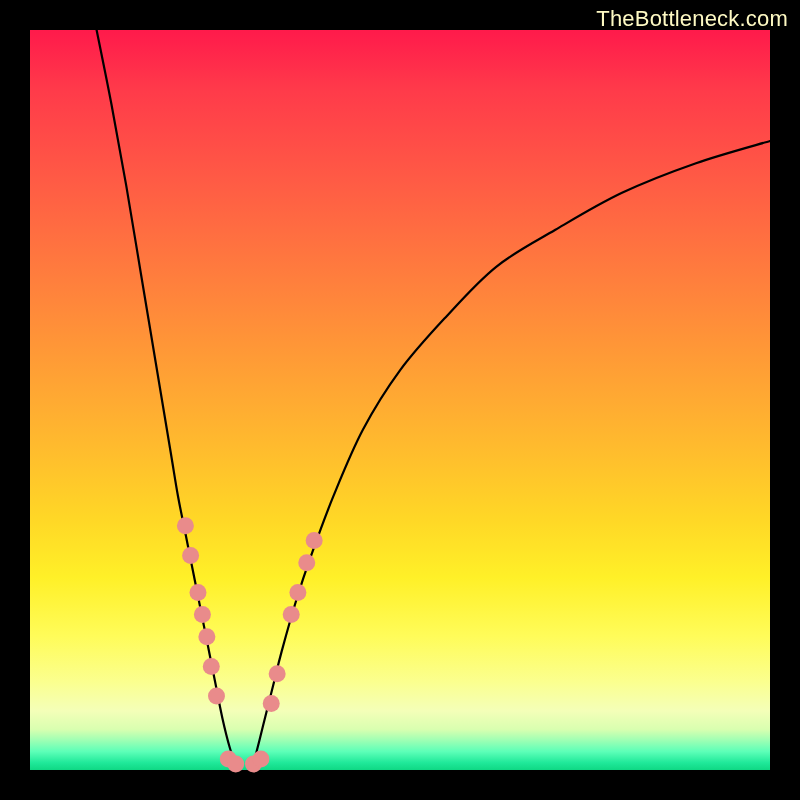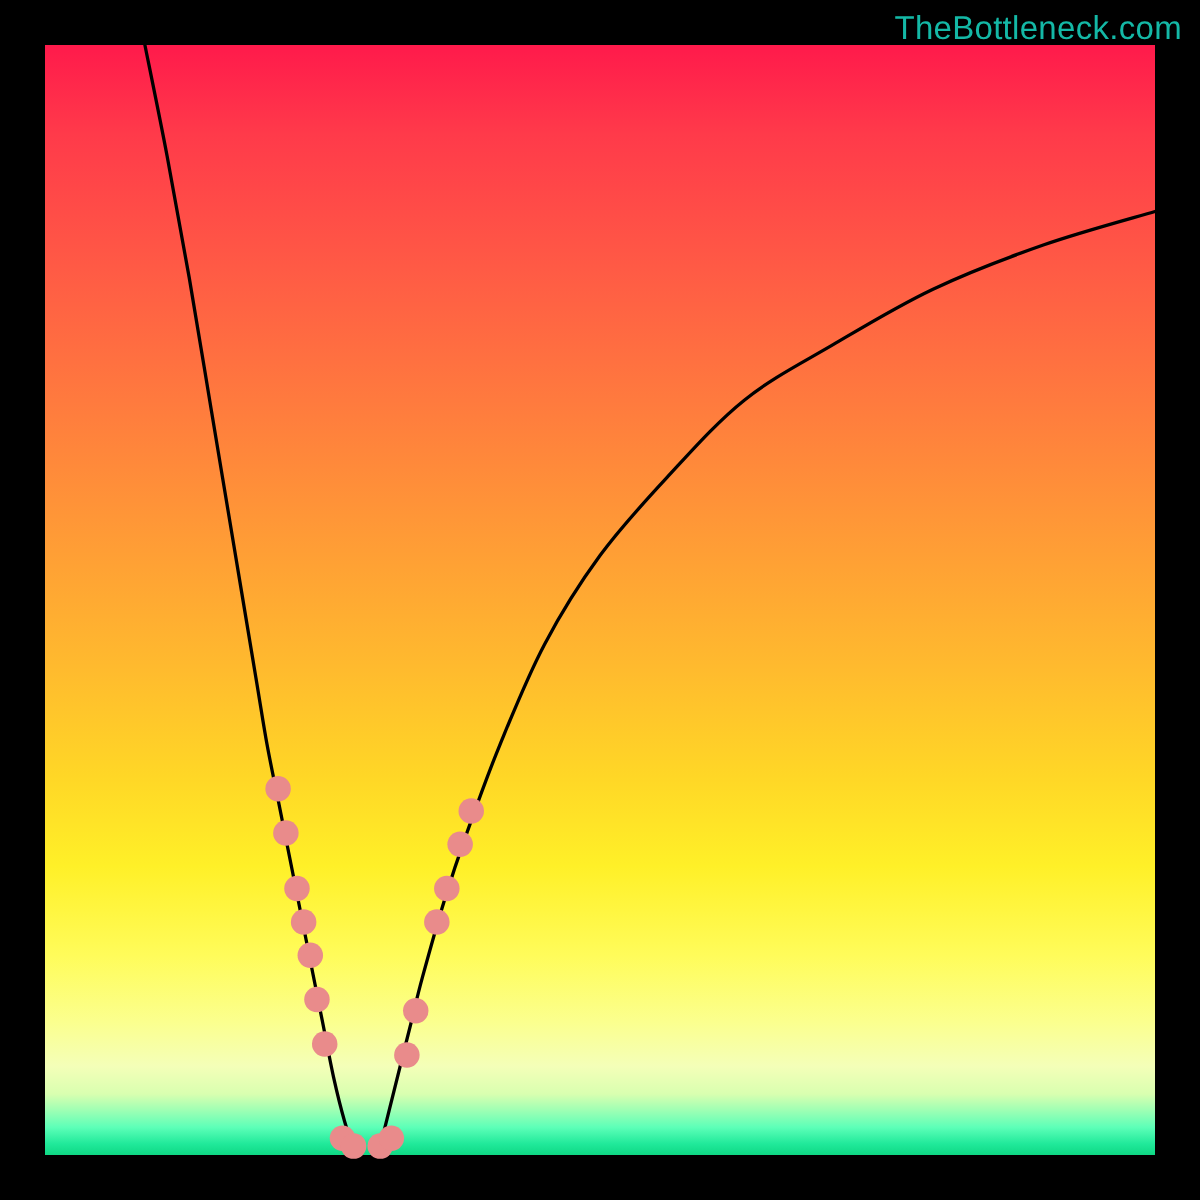--- a/index.html
+++ b/index.html
@@ -43,21 +43,21 @@
       #9dffb4 96%,
       #5dffb8 97.5%,
       #20e99a 99%,
       #0fd884 100%
     );
   }
   .watermark {
     position: absolute;
     top: 6px;
     right: 12px;
-    color: #14b8a6;
+    color: #fef9c3;
     font-size: 22px;
     font-weight: 500;
     letter-spacing: 0.2px;
     user-select: none;
   }
   svg.curves {
     position: absolute;
     left: 0;
     top: 0;
     width: 740px;

